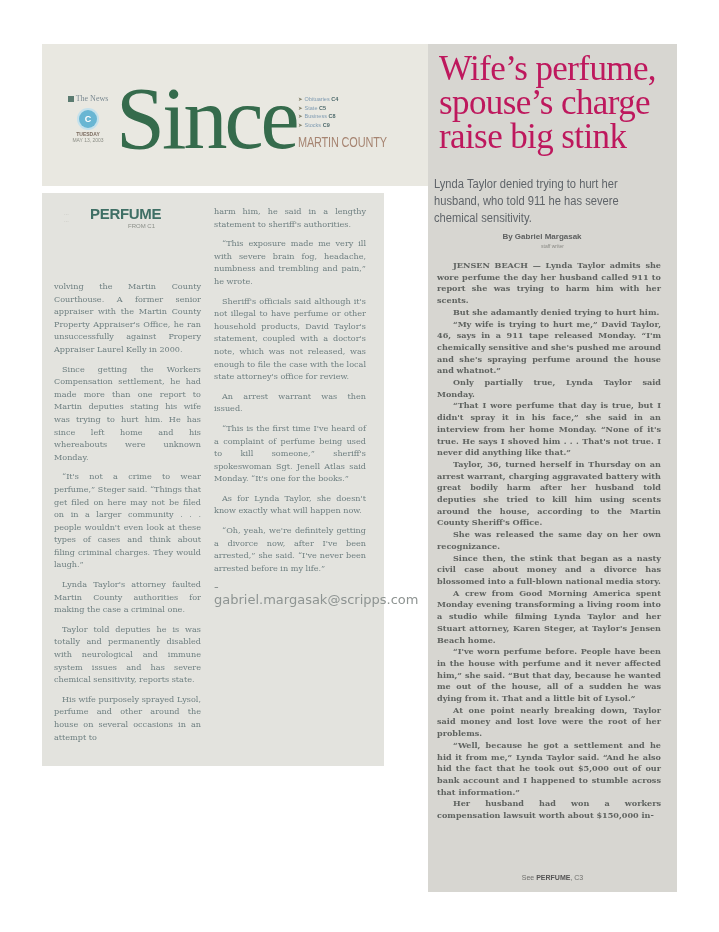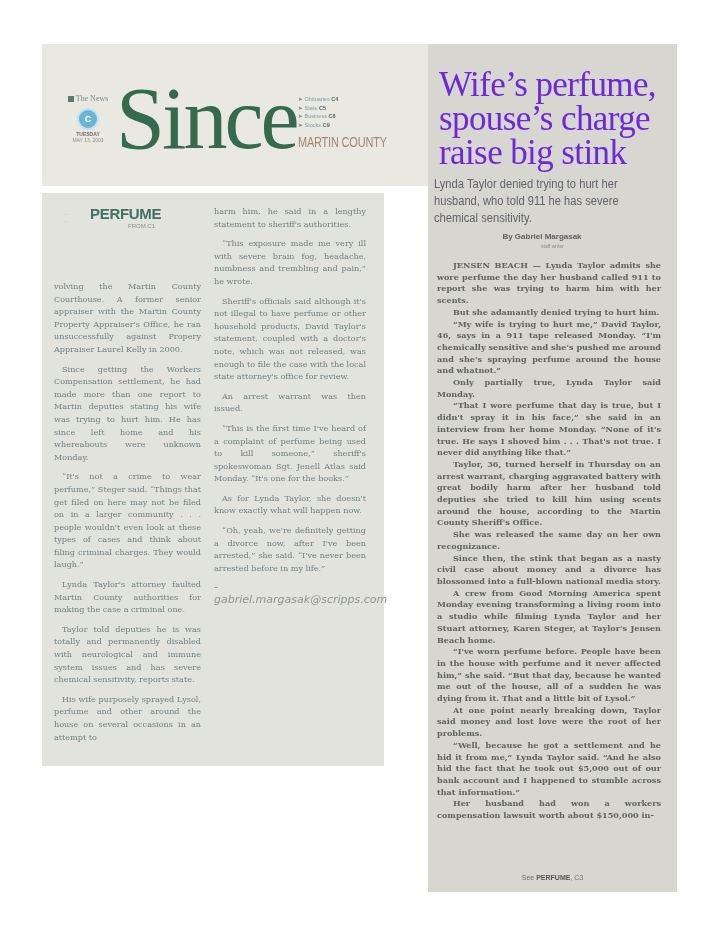--- a/index.html
+++ b/index.html
@@ -57,31 +57,31 @@
       font-family: "Liberation Sans", sans-serif; font-size: 6px; color: #8a8e88;
     }
     .col {
       position: absolute; font-family: "DejaVu Serif", serif; font-size: 8.1px; line-height: 12.6px;
       color: #6e7f80; text-align: justify;
     }
     .col p { margin-bottom: 7px; text-indent: 0; }
     .col p.ind { text-indent: 8px; }
     .col1 { left: 12px; top: 47px; width: 147px; margin-top: 40px; }
     .col2 { left: 172px; top: 12px; width: 152px; }
-    .email { font-style: italic; font-family: "DejaVu Sans", sans-serif; font-size: 11px; color: #8e9492; text-indent: 0 !important; }
+    .email { font-family: "DejaVu Sans", sans-serif; font-size: 13px; color: #8e9492; text-indent: 0 !important; }
 
     
     .main-story {
       position: absolute; left: 428px; top: 44px; width: 249px; height: 848px;
       background: #d7d6d1;
     }
     .headline {
-      position: absolute; left: 11px; top: 24px; width: 232px;
+      position: absolute; left: 11px; top: 8px; width: 232px;
       font-family: "Liberation Serif", serif; font-size: 35px; line-height: 34px;
-      color: #6d28d9; letter-spacing: -0.6px;
+      color: #be185d; letter-spacing: -0.6px;
     }
     .deck {
       position: absolute; left: 6px; top: 132px; width: 238px;
       font-family: "Liberation Sans", sans-serif; font-size: 12px; line-height: 17px;
       color: #5f6469; transform: scaleX(0.93); transform-origin: left top;
     }
     .byline {
       position: absolute; left: 0; top: 188px; width: 228px; text-align: center;
       font-family: "Liberation Sans", sans-serif; font-weight: bold; font-size: 8px; color: #5d5f5f;
     }

